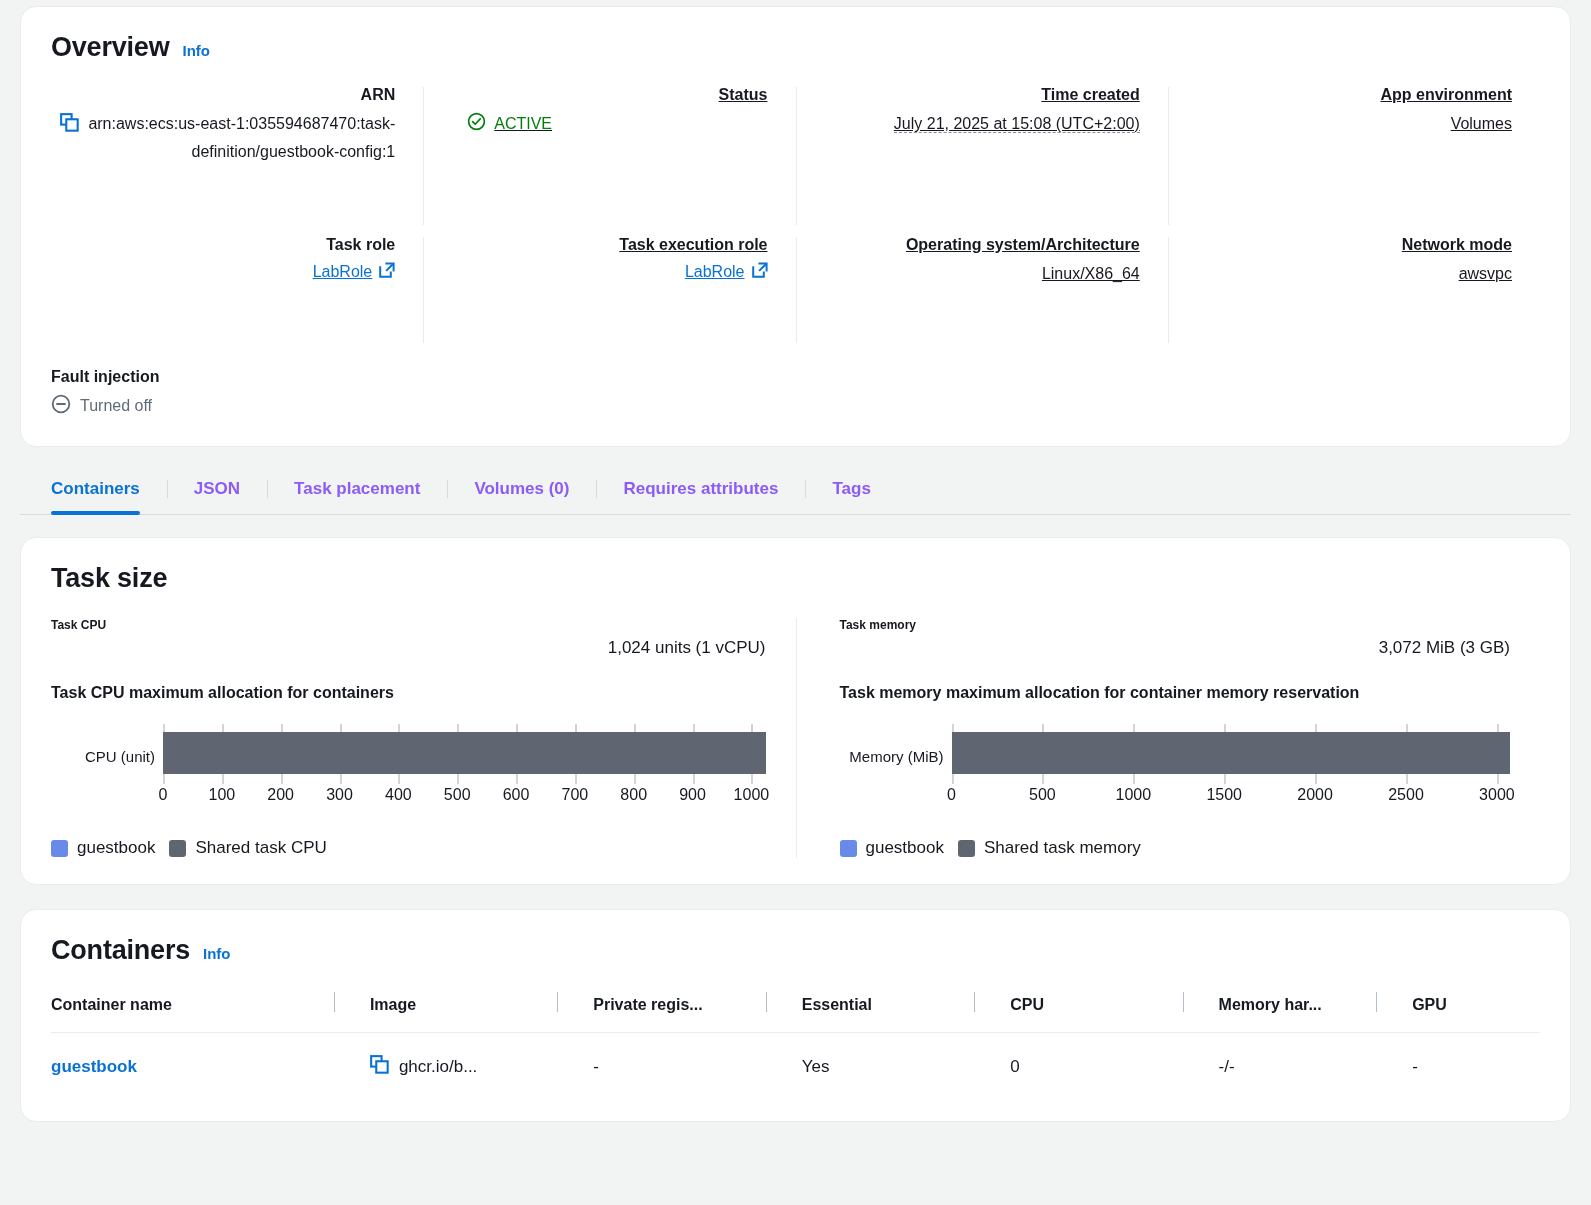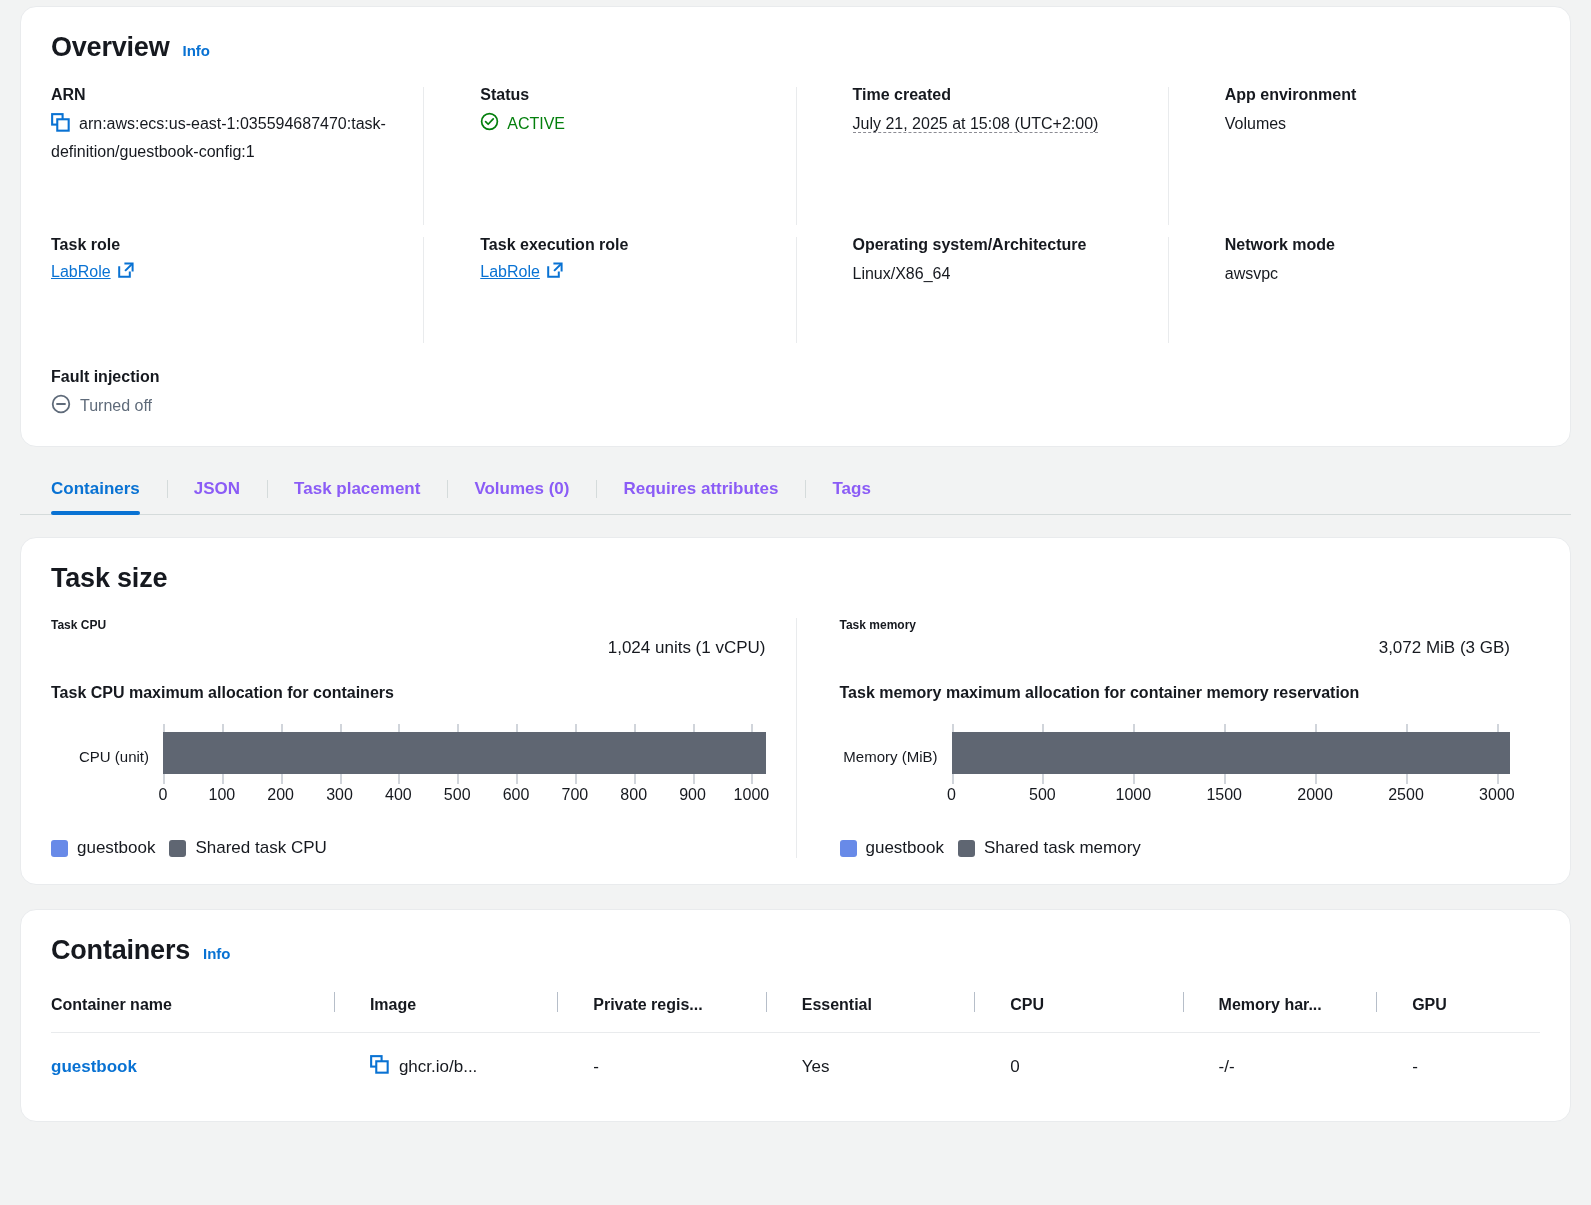--- a/index.html
+++ b/index.html
@@ -48,27 +48,28 @@
     font-weight:700;
     text-decoration:none;
     cursor:pointer;
   }
 
   
   .ov-grid{
     display:grid;
     grid-template-columns:repeat(4, 1fr);
     position:relative;
+    text-align:right;
   }
   .ov-row{display:contents;}
   .ov-cell{
     padding:0 28px 0 0;
     position:relative;
   }
-  .ov-cell + .ov-cell{padding-left:57px;}
+  .ov-cell + .ov-cell{padding-left:44px;text-decoration:underline;}
   .ov-cell.divided::before{
     content:"";
     position:absolute;
     left:0;top:2px;bottom:10px;
     width:1px;background:var(--card-border);
   }
   .ov-label{
     font-size:16px;font-weight:700;margin:0 0 7px 0;line-height:1.3;
   }
   .ov-value{
@@ -138,21 +139,21 @@
   .ts-col.right::before{
     content:"";position:absolute;left:0;top:0;bottom:0;width:1px;background:var(--card-border);
   }
   .ts-label{font-size:12px;font-weight:700;margin:0 0 6px 0;}
   .ts-value{font-size:17px;margin:0 0 26px 0;text-align:right;}
   .ts-sub{font-size:16px;font-weight:700;margin:0 0 30px 0;}
 
   .chart{display:flex;align-items:flex-start;}
   .chart-axis-label{
     font-size:15px;color:var(--text);
-    width:112px;text-align:right;padding-right:14px;
+    width:112px;text-align:right;padding-right:8px;
     line-height:1;padding-top:17px;white-space:nowrap;
   }
   .chart-area{flex:1;position:relative;}
   .plot{position:relative;height:42px;}
   .gridlines{position:absolute;inset:-8px 0 -10px 0;}
   .gridline{
     position:absolute;top:0;bottom:0;width:2px;background:var(--grid);
   }
   .bar{
     position:absolute;left:0;top:0;height:42px;background:var(--bar);

